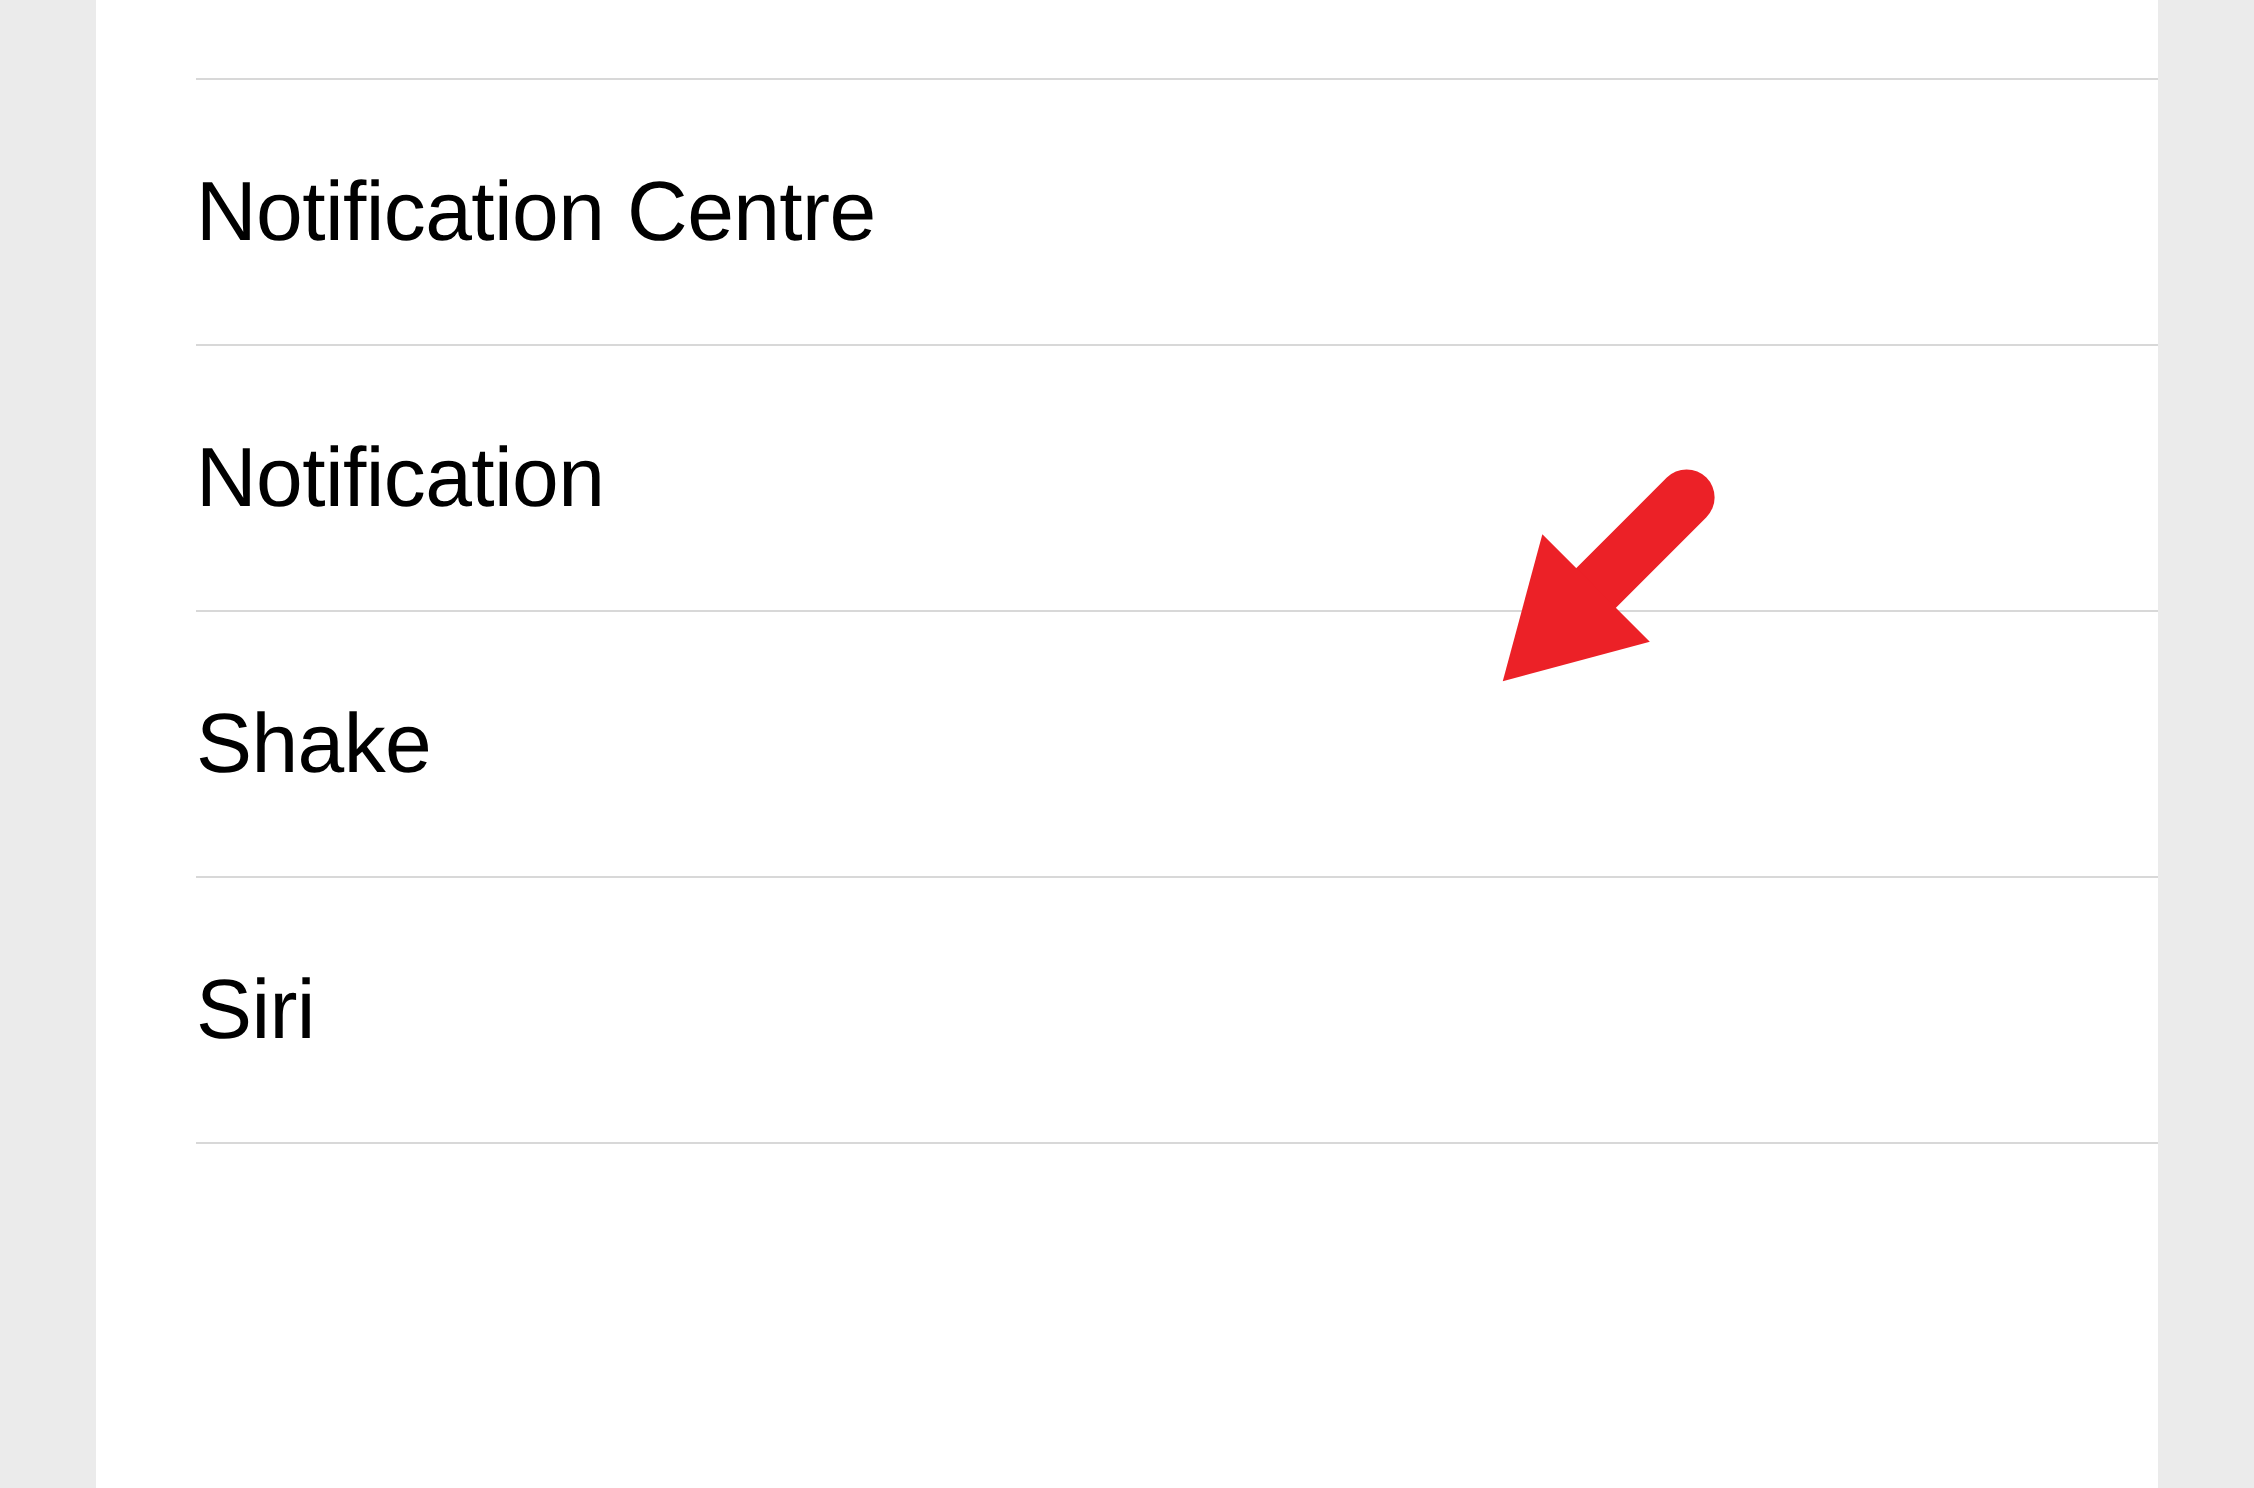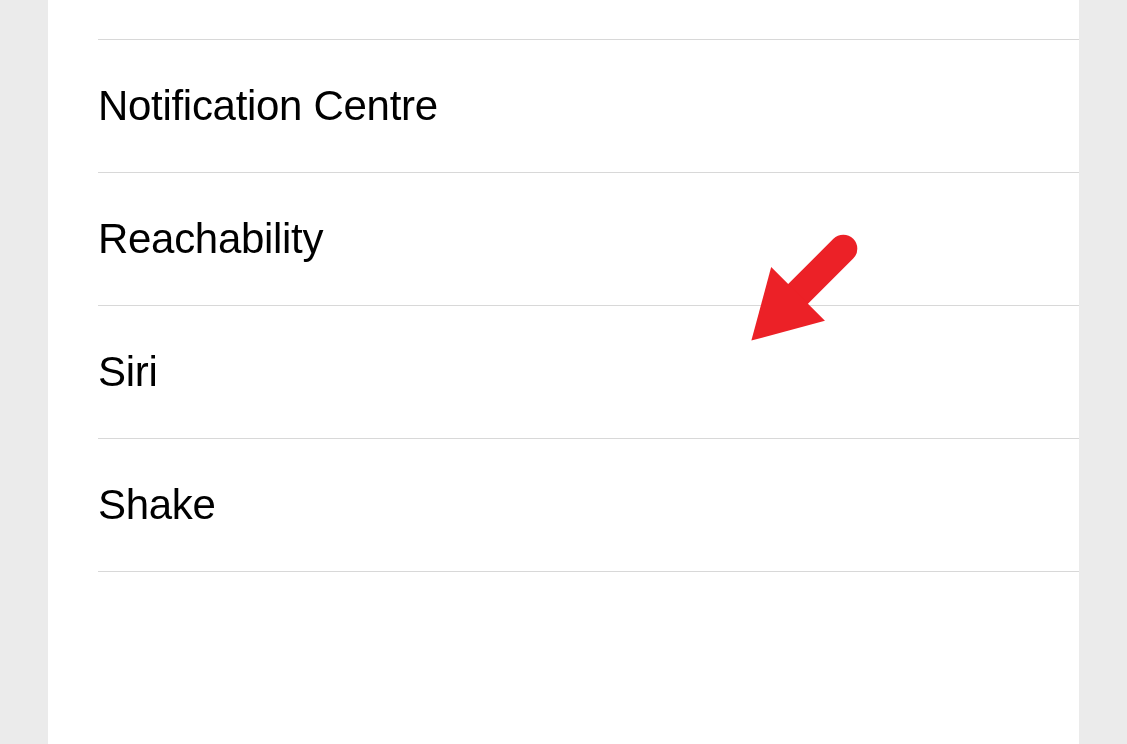--- a/index.html
+++ b/index.html
@@ -71,30 +71,30 @@
 
     <div class="list-item">
       <span class="list-item-label"></span>
     </div>
 
     <div class="list-item">
       <span class="list-item-label">Notification Centre</span>
     </div>
 
     <div class="list-item">
-      <span class="list-item-label">Reachability</span>
+      <span class="list-item-label">Notification</span>
     </div>
 
 
     <div class="list-item">
-      <span class="list-item-label">Siri</span>
+      <span class="list-item-label">Shake</span>
     </div>
 
     <div class="list-item">
-      <span class="list-item-label">Shake</span>
+      <span class="list-item-label">Siri</span>
     </div>
 
   </div>
 </div>
 
 <div class="annotation-arrow">
   <svg width="140" height="150" viewBox="0 0 140 150">
     <g transform="rotate(45 70 75)">
       <line x1="70" y1="18" x2="70" y2="100" stroke="#ec2127" stroke-width="28" stroke-linecap="round"></line>
       <path d="M 70 148 L 32 82 L 108 82 Z" fill="#ec2127"></path>

